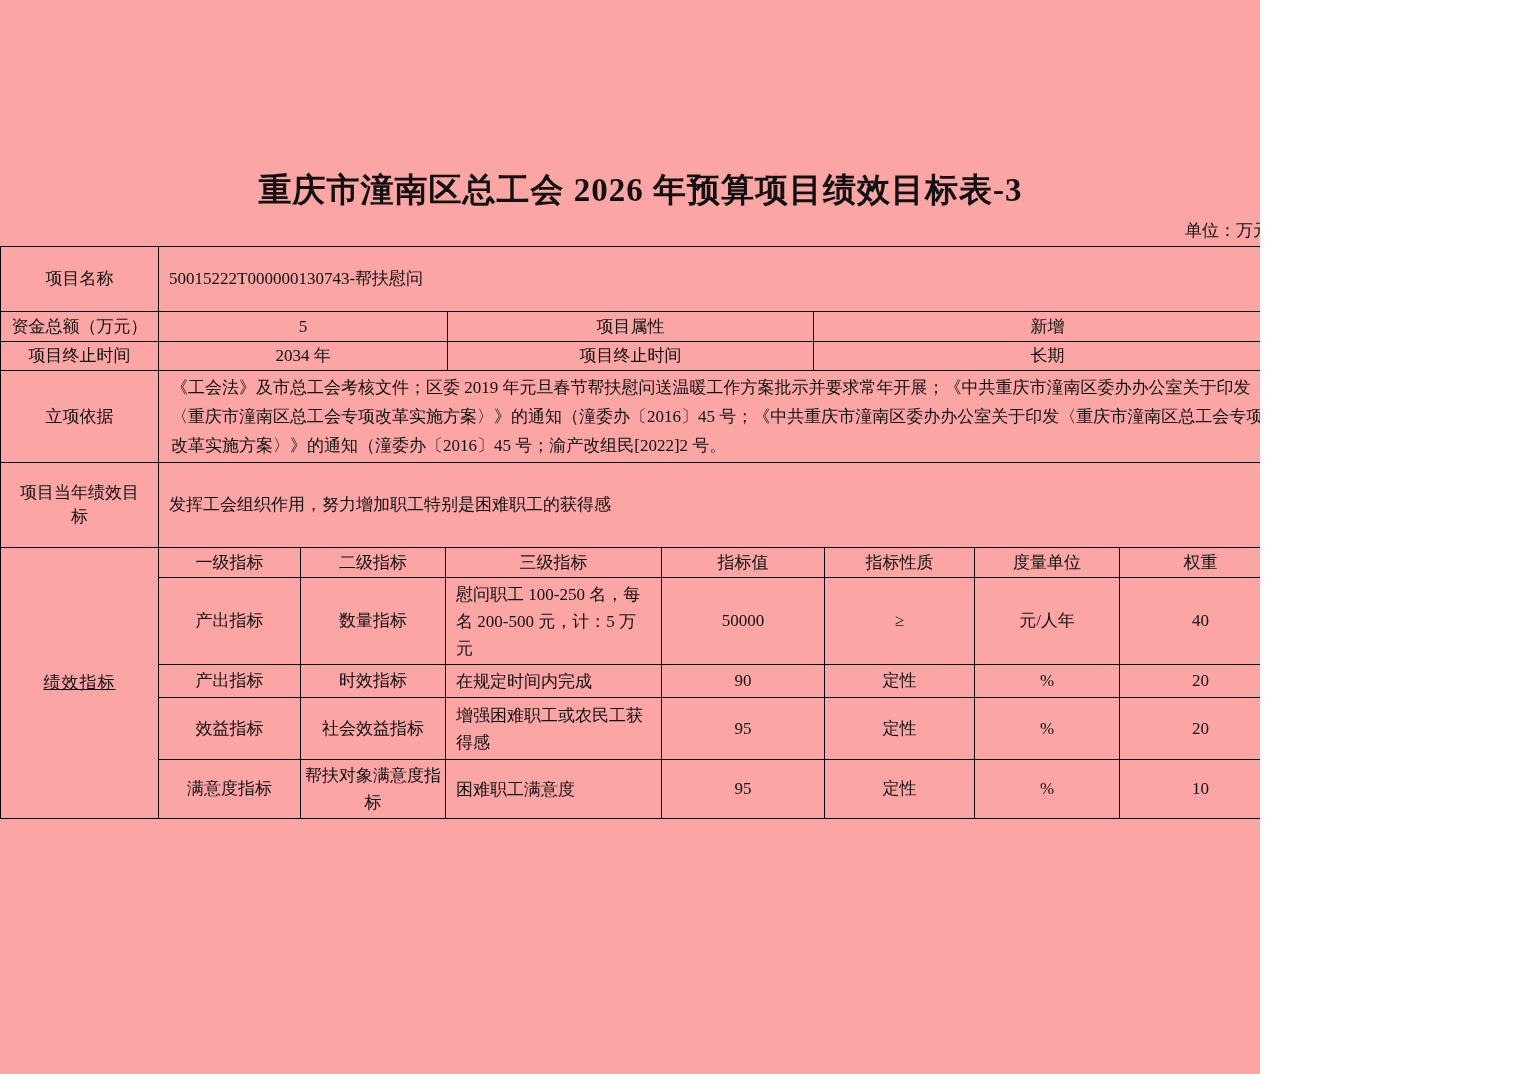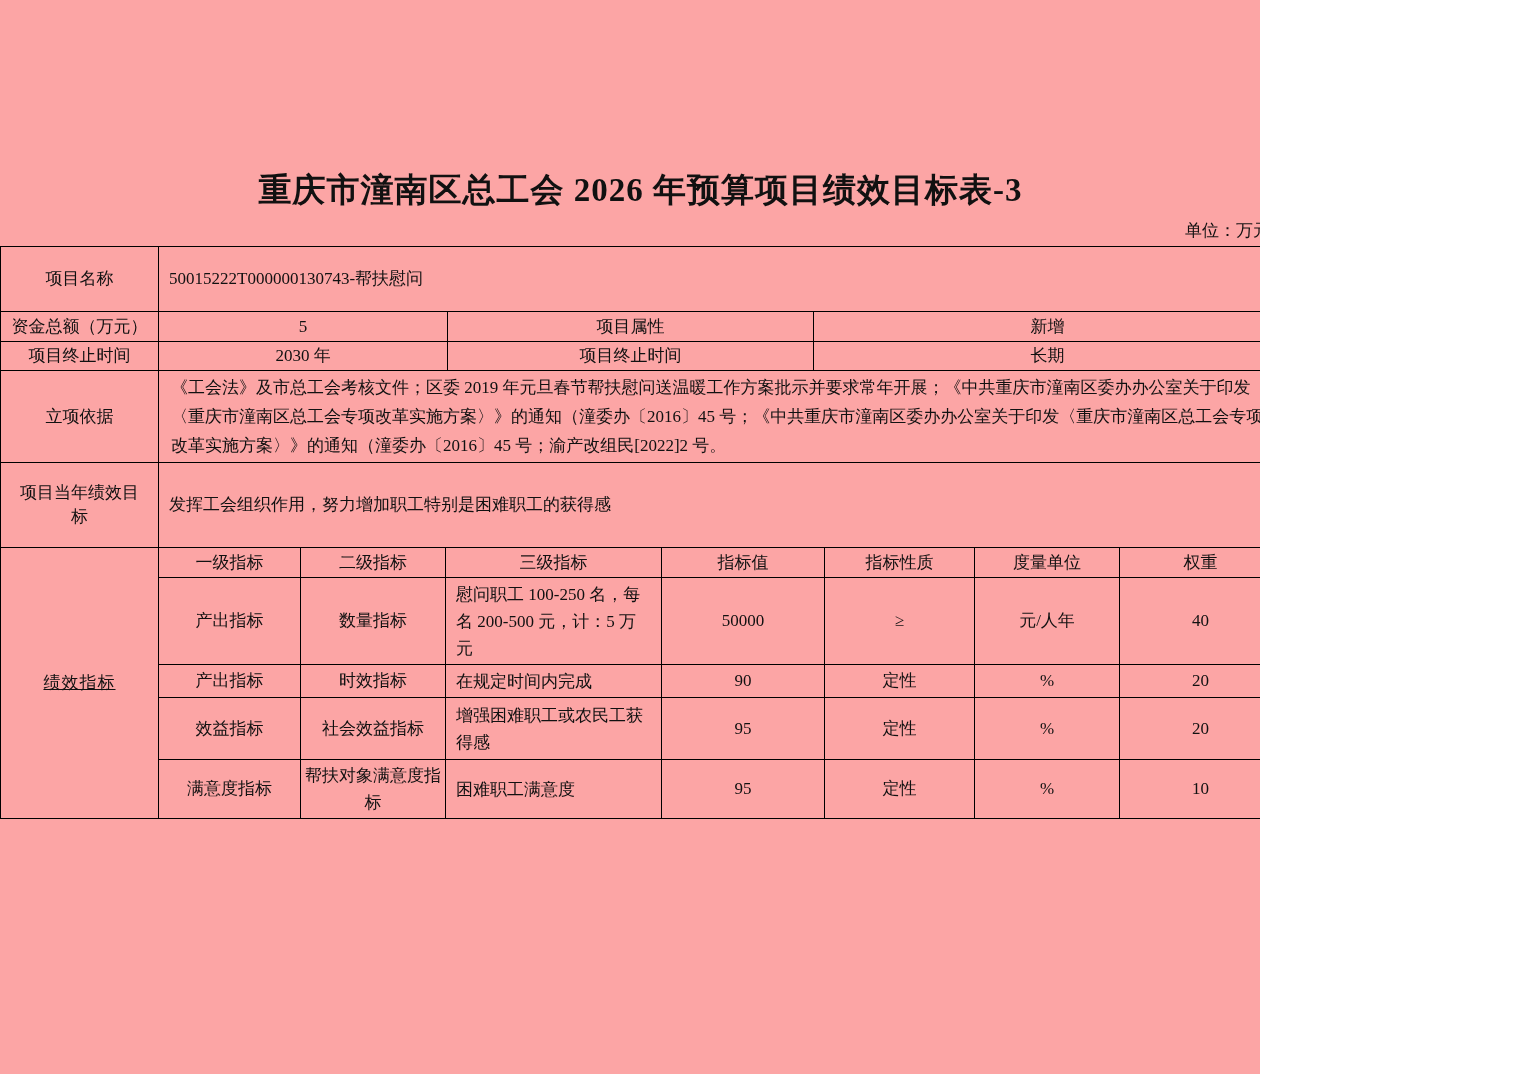--- a/index.html
+++ b/index.html
@@ -113,21 +113,21 @@
         <td class="left1" colspan="3">50015222T000000130743-帮扶慰问</td>
       </tr>
       <tr class="h29">
         <td>资金总额（万元）</td>
         <td>5</td>
         <td>项目属性</td>
         <td>新增</td>
       </tr>
       <tr class="h28">
         <td>项目终止时间</td>
-        <td>2030 年</td>
+        <td>2034 年</td>
         <td>项目终止时间</td>
         <td>长期</td>
       </tr>
       <tr class="h86">
         <td>立项依据</td>
         <td class="para" colspan="3">《工会法》及市总工会考核文件；区委 2019 年元旦春节帮扶慰问送温暖工作方案批示并要求常年开展；《中共重庆市潼南区委办办公室关于印发〈重庆市潼南区总工会专项改革实施方案〉》的通知（潼委办〔2016〕45 号；《中共重庆市潼南区委办办公室关于印发〈重庆市潼南区总工会专项改革实施方案〉》的通知（潼委办〔2016〕45 号；渝产改组民[2022]2 号。</td>
       </tr>
       <tr class="h48">
         <td class="goal-lbl">项目当年绩效目标</td>
         <td class="left1" colspan="3">发挥工会组织作用，努力增加职工特别是困难职工的获得感</td>

